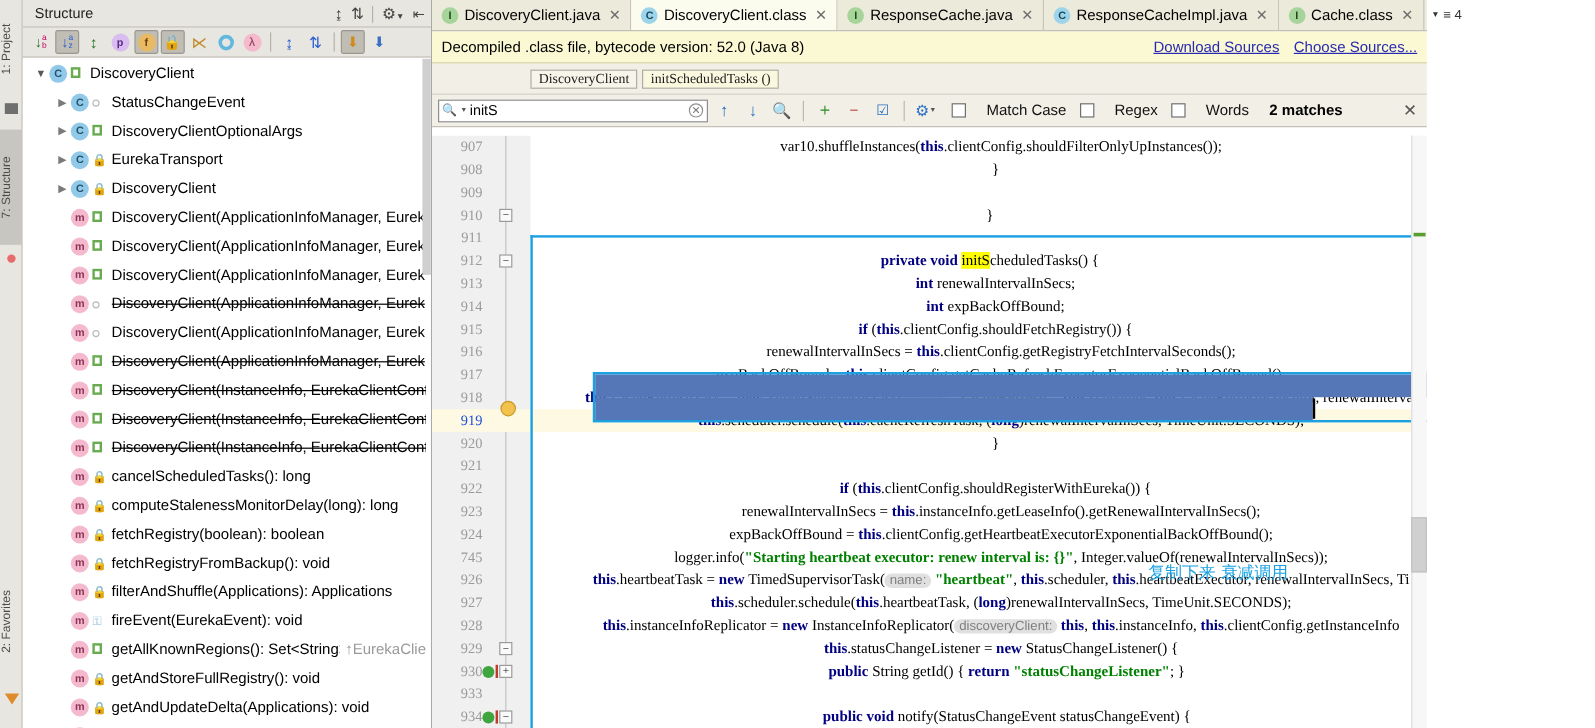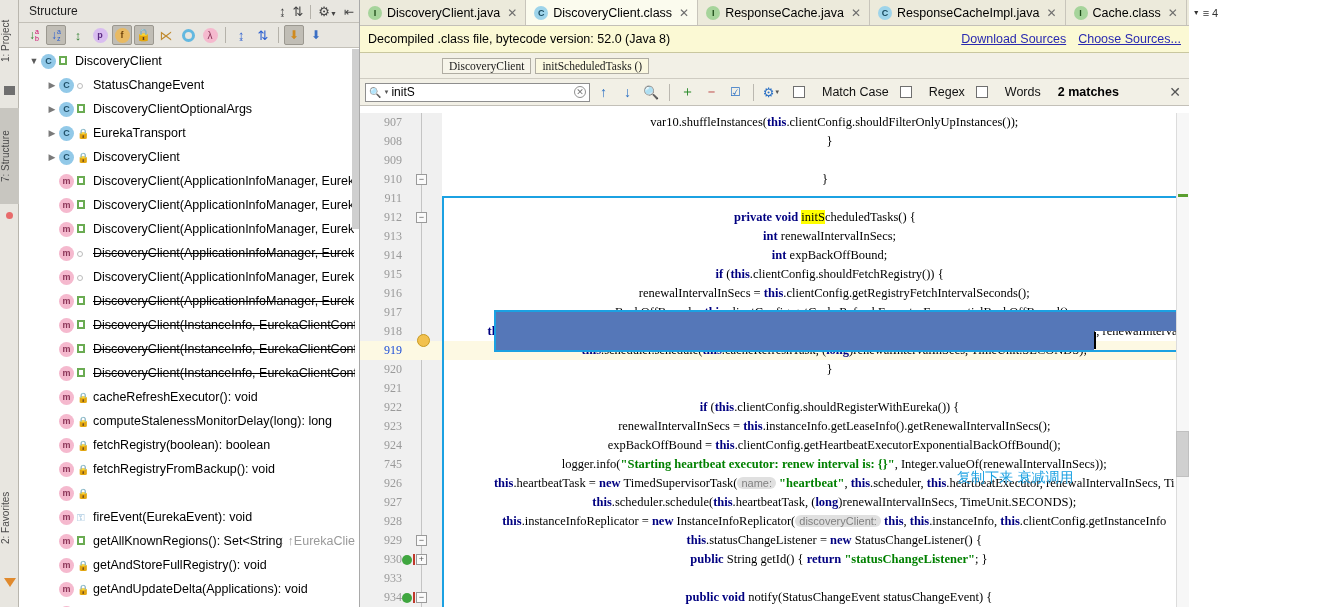--- a/index.html
+++ b/index.html
@@ -394,21 +394,21 @@
         <div class="tr strike" style="padding-left: 26px;">
           <span class="arrow"></span>
           <span class="badge m">m</span>
           <span class="vis"><span style="display:inline-block;width:8px;height:9px;border:2px solid #6aab52;margin-top:2px;"></span></span>
           <span class="nm">DiscoveryClient(InstanceInfo, EurekaClientConfi</span>
         </div>
         <div class="tr" style="padding-left: 26px;">
           <span class="arrow"></span>
           <span class="badge m">m</span>
           <span class="vis"><span style="font-size:10px;color:#e08a4a;">🔒</span></span>
-          <span class="nm">cacheRefreshExecutor(): void</span>
+          <span class="nm">cancelScheduledTasks(): long</span>
         </div>
         <div class="tr" style="padding-left: 26px;">
           <span class="arrow"></span>
           <span class="badge m">m</span>
           <span class="vis"><span style="font-size:10px;color:#e08a4a;">🔒</span></span>
           <span class="nm">computeStalenessMonitorDelay(long): long</span>
         </div>
         <div class="tr" style="padding-left: 26px;">
           <span class="arrow"></span>
           <span class="badge m">m</span>
@@ -418,20 +418,21 @@
         <div class="tr" style="padding-left: 26px;">
           <span class="arrow"></span>
           <span class="badge m">m</span>
           <span class="vis"><span style="font-size:10px;color:#e08a4a;">🔒</span></span>
           <span class="nm">fetchRegistryFromBackup(): void</span>
         </div>
         <div class="tr" style="padding-left: 26px;">
           <span class="arrow"></span>
           <span class="badge m">m</span>
           <span class="vis"><span style="font-size:10px;color:#e08a4a;">🔒</span></span>
+          <span class="nm">filterAndShuffle(Applications): Applications</span>
         </div>
         <div class="tr" style="padding-left: 26px;">
           <span class="arrow"></span>
           <span class="badge m">m</span>
           <span class="vis"><span style="font-size:10px;color:#8fb8d6;">⚿</span></span>
           <span class="nm">fireEvent(EurekaEvent): void</span>
         </div>
         <div class="tr" style="padding-left: 26px;">
           <span class="arrow"></span>
           <span class="badge m">m</span>

